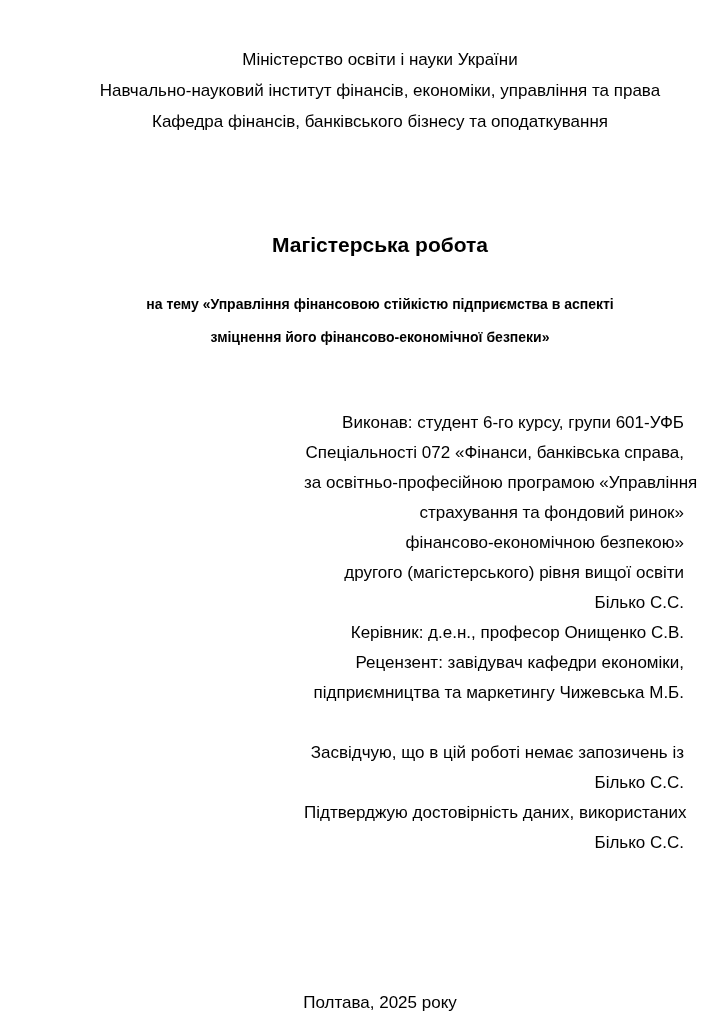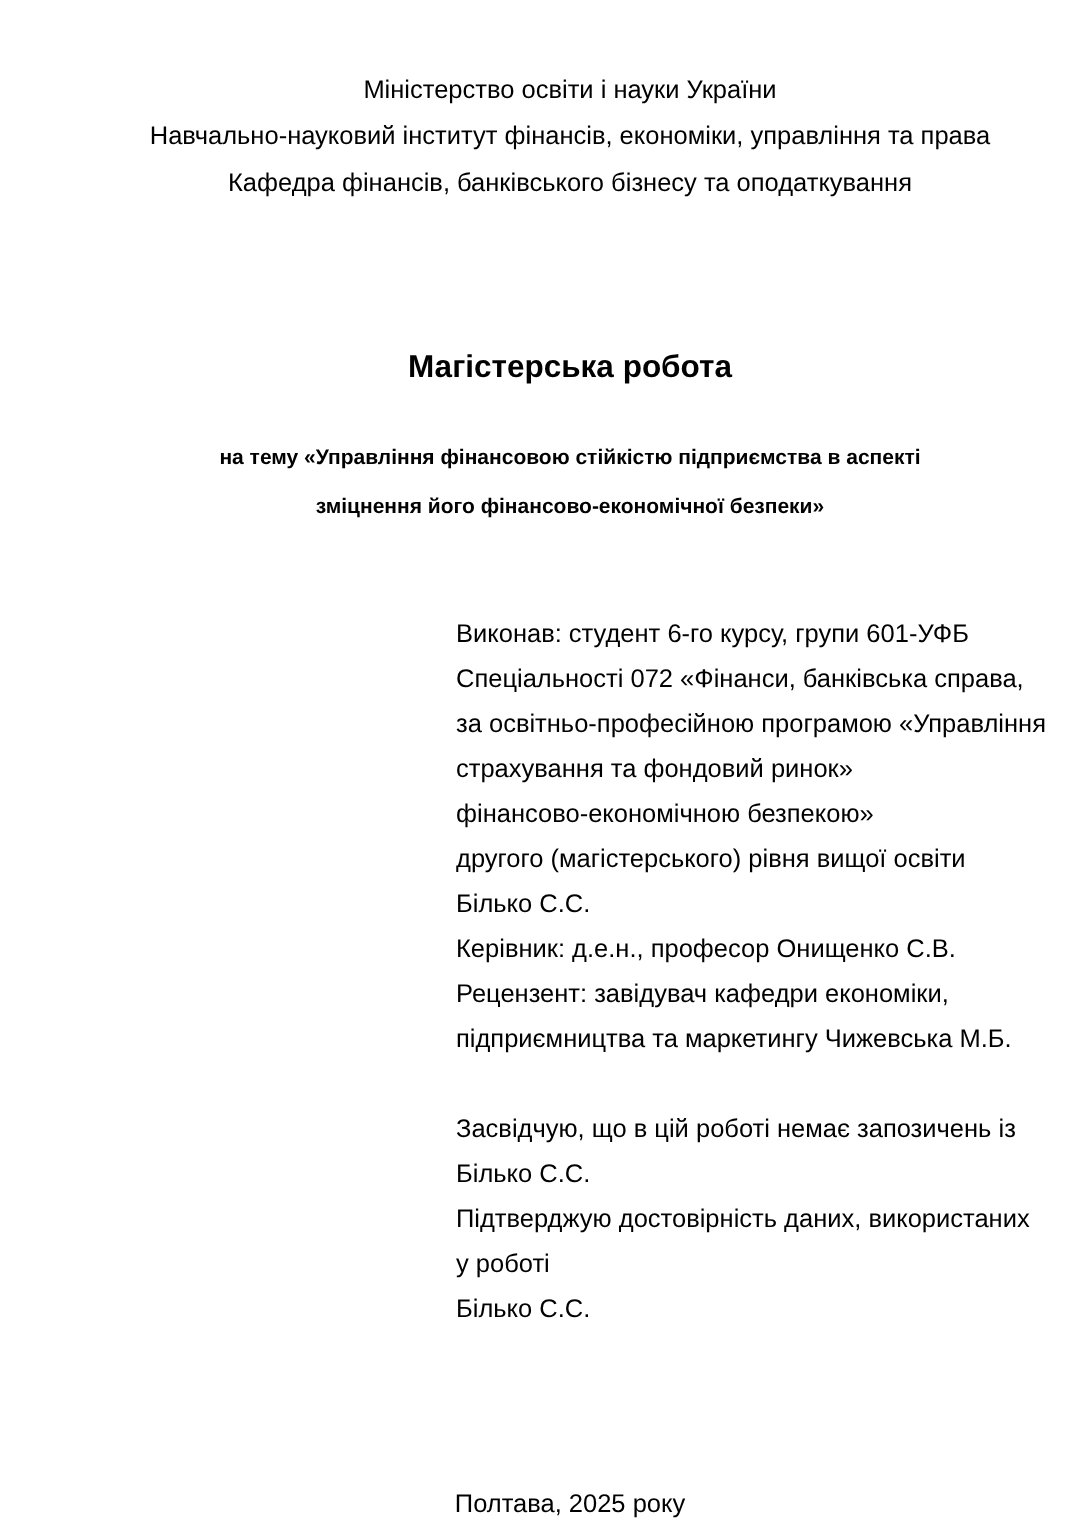--- a/index.html
+++ b/index.html
@@ -38,21 +38,21 @@
   .topic-block {
     top: 288px;
     font-size: 14px;
     line-height: 33px;
     font-weight: bold;
   }
   .left-col-block {
     position: absolute;
     left: 304px;
     right: 40px;
-    text-align: left;
+    text-align: right;
     font-size: 17px;
     line-height: 30px;
   }
   .author-block {
     top: 408px;
   }
   .declaration-block {
     top: 738px;
   }
   .footer-block {
@@ -92,19 +92,18 @@
     <div class="doc-line">Білько С.С.</div>
     <div class="doc-line">Керівник: д.е.н., професор Онищенко С.В.</div>
     <div class="doc-line">Рецензент: завідувач кафедри економіки,</div>
     <div class="doc-line">підприємництва та маркетингу Чижевська М.Б.</div>
   </div>
 
   <div class="left-col-block declaration-block">
     <div class="doc-line">Засвідчую, що в цій роботі немає запозичень із</div>
     <div class="doc-line">Білько С.С.</div>
     <div class="doc-line">Підтверджую достовірність даних, використаних</div>
-    <div class="doc-line">у роботі</div>
     <div class="doc-line">Білько С.С.</div>
   </div>
 
   <div class="centered-block footer-block">Полтава, 2025 року</div>
 
 </div>
 
 </body></html>

